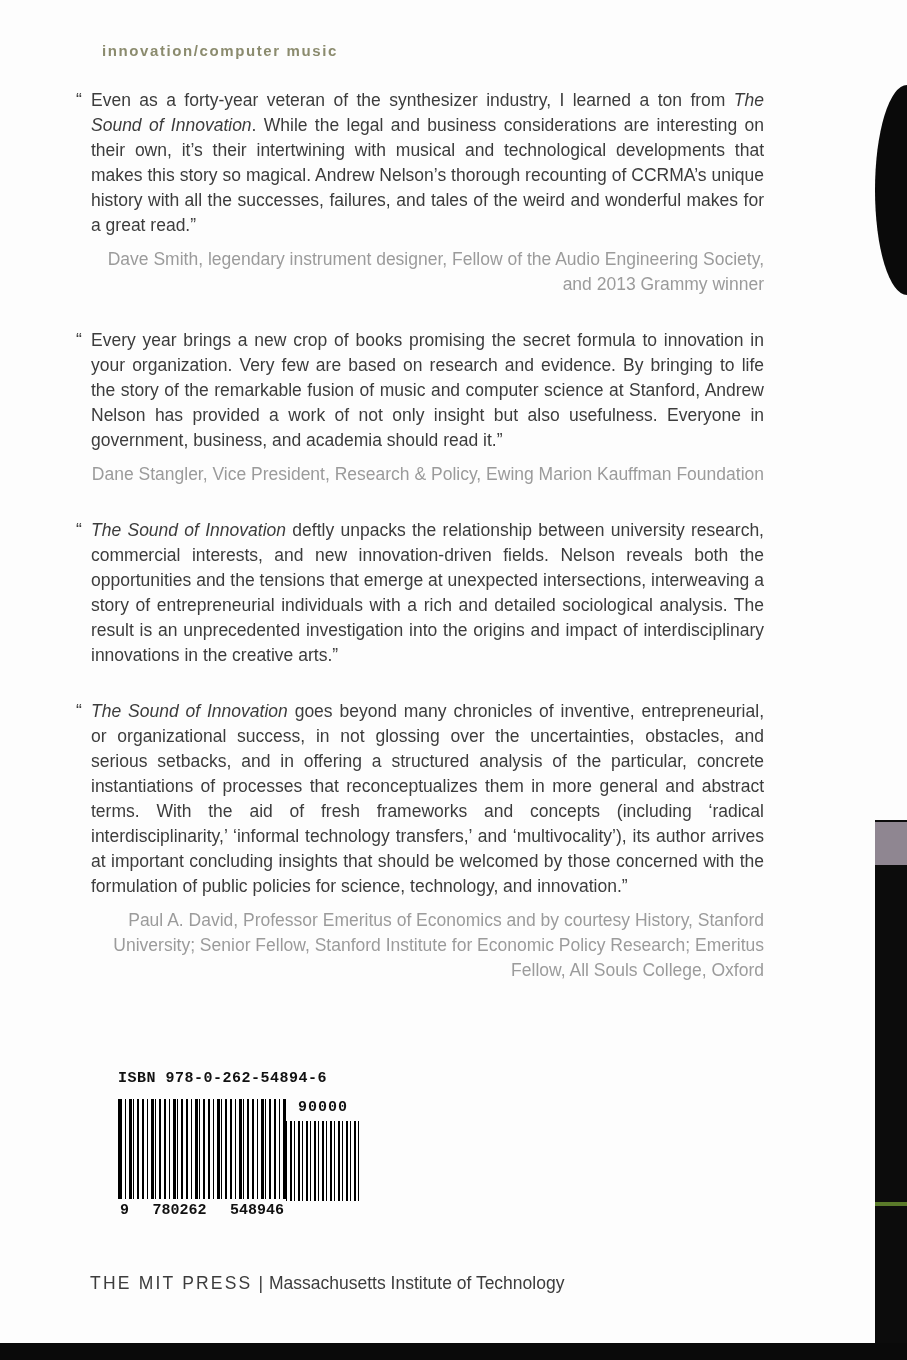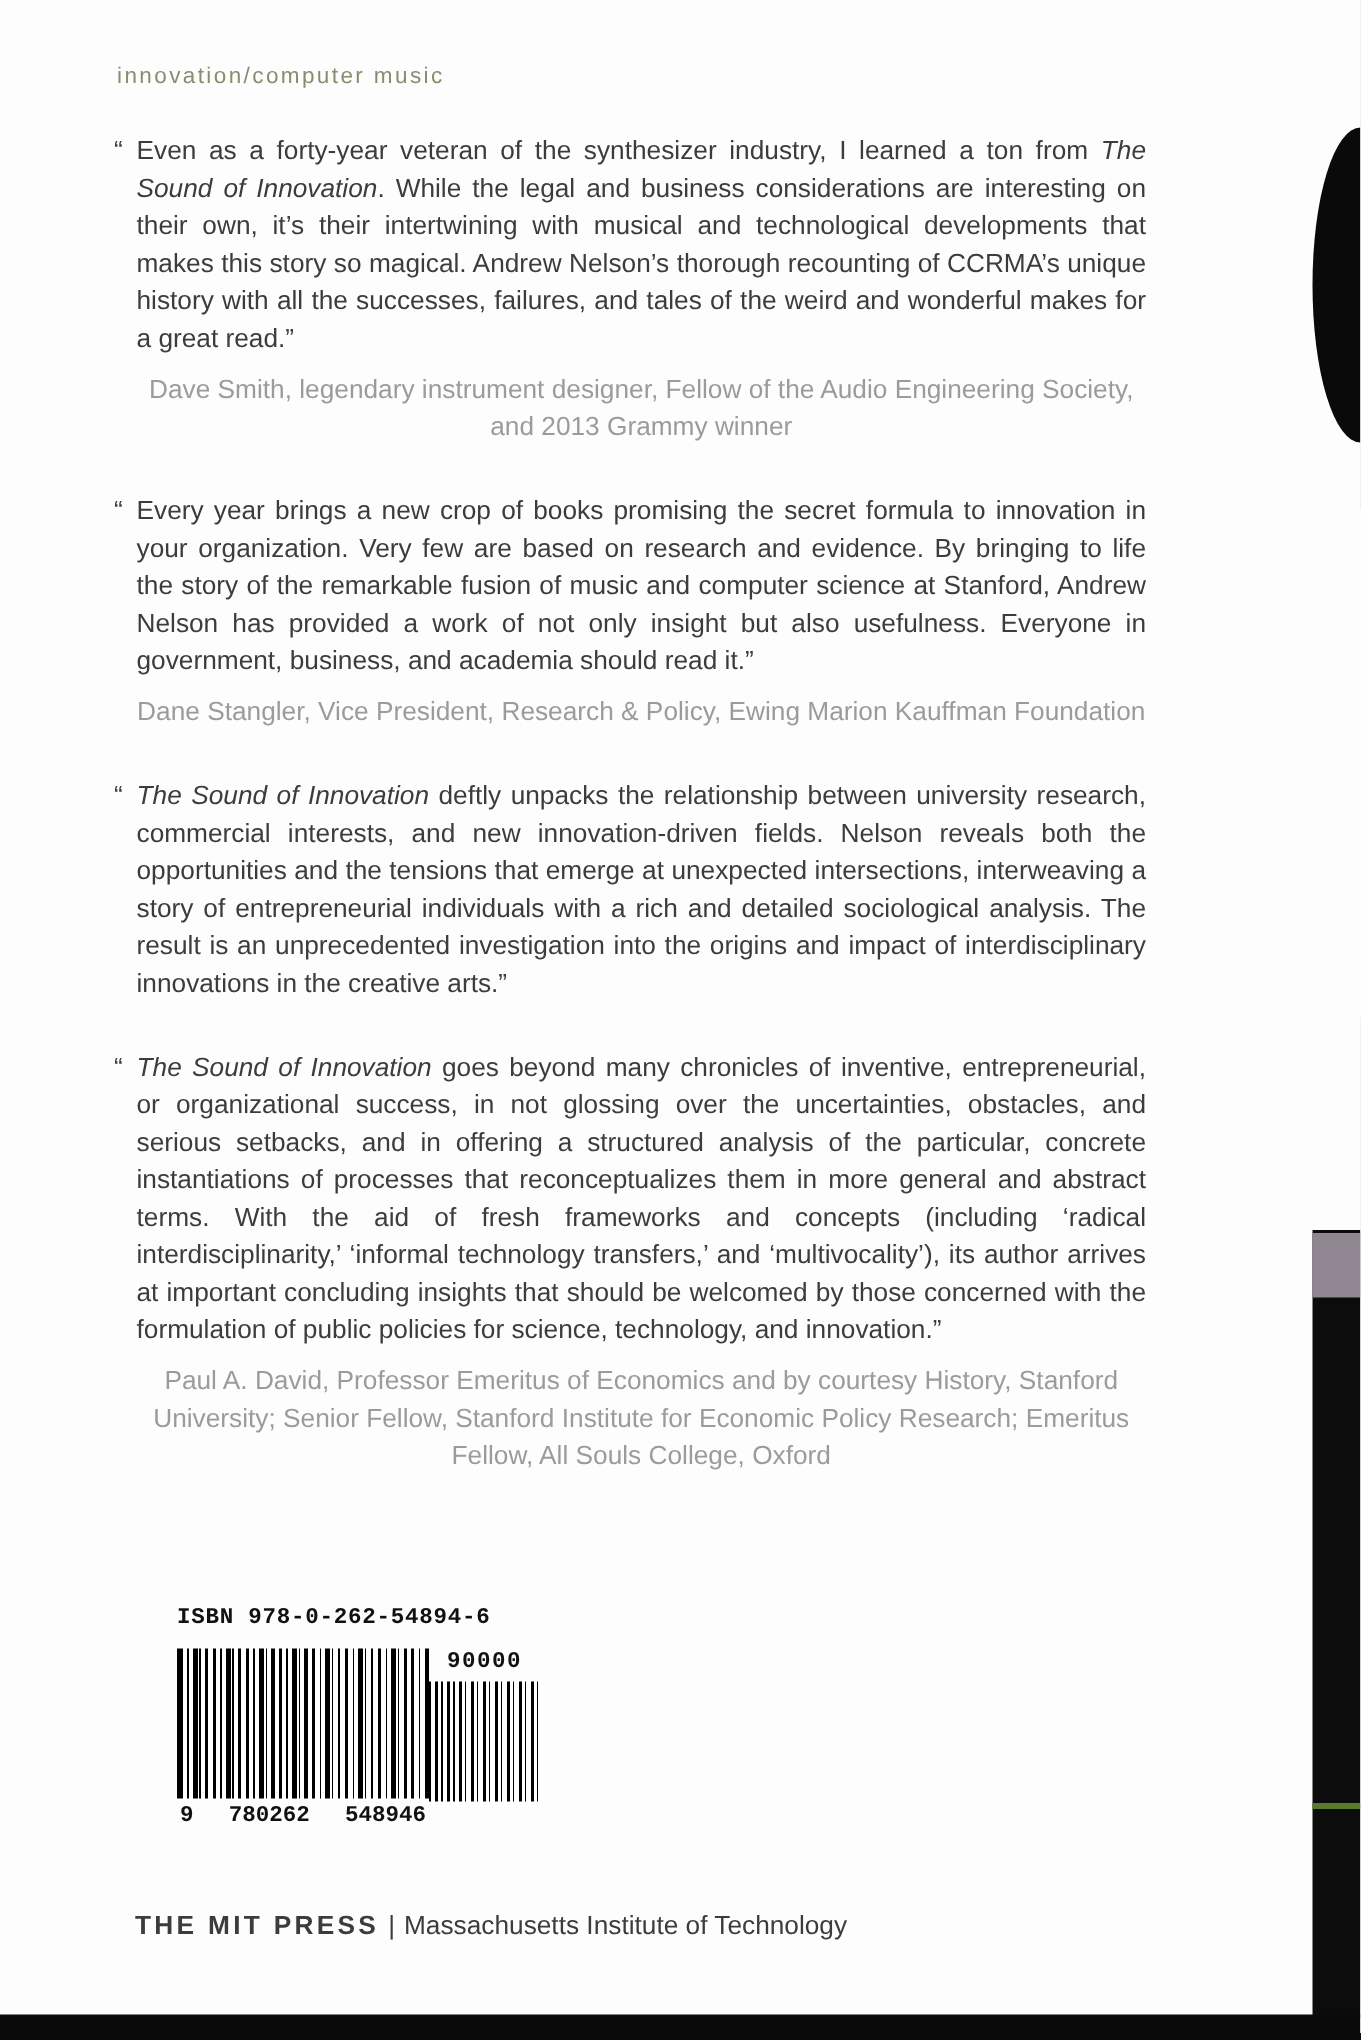--- a/index.html
+++ b/index.html
@@ -5,43 +5,43 @@
   * { margin:0; padding:0; box-sizing:border-box; }
   html,body { background:#e8e8e8; }
   body { font-family:"Liberation Sans", sans-serif; }
   .screen {
     position:relative; width:907px; height:1360px;
     background:#fdfdfd; overflow:hidden; margin:0 auto;
   }
 
   
   .category {
-    position:absolute; left:78px; top:42px;
-    font-size:15px; font-weight:normal; letter-spacing:1.6px;
+    position:absolute; left:102px; top:42px;
+    font-size:15px; font-weight:bold; letter-spacing:1.6px;
     color:#8b8b6e;
   }
 
   
   .quotes {
     position:absolute; left:91px; top:88px; width:673px;
   }
   .quote-block { margin-bottom:31px; }
   .quote-text {
     position:relative;
     font-size:17.5px; line-height:25px; color:#3c3c3c;
     text-align:justify;
   }
   .open-quote {
     position:absolute; left:-15px; top:0; color:#3c3c3c;
   }
   .italic { font-style:italic; }
   .attribution {
     margin-top:9px;
     font-size:17.5px; line-height:25px; color:#9b9b9b;
-    text-align:center;
+    text-align:right;
   }
 
   
   .isbn-section { position:absolute; left:118px; top:1070px; width:280px; }
   .isbn-label {
     font-family:"Liberation Mono", monospace; font-weight:bold;
     font-size:15px; color:#111; letter-spacing:0.5px;
   }
   .barcode-area { margin-top:12px; display:flex; align-items:flex-start; }
   .barcode-main { width:168px; }
@@ -73,21 +73,21 @@
       #000 4px, #000 6px, #fff 6px, #fff 8px,
       #000 8px, #000 9px, #fff 9px, #fff 12px,
       #000 12px, #000 14px, #fff 14px, #fff 16px);
   }
 
   
   .publisher {
     position:absolute; left:90px; top:1270px;
     font-size:17.5px; line-height:26px; color:#3c3c3c;
   }
-  .pub-name { letter-spacing:2.2px;font-weight:bold; }
+  .pub-name { letter-spacing:2.2px; }
   .pub-sep { margin:0 6px; color:#3c3c3c; }
 
   
   .record-edge {
     position:absolute; right:0; top:85px; width:32px; height:210px;
     background:#0a0a0a;
     border-top-left-radius:32px 105px;
     border-bottom-left-radius:32px 105px;
   }
   .spine-strip {

